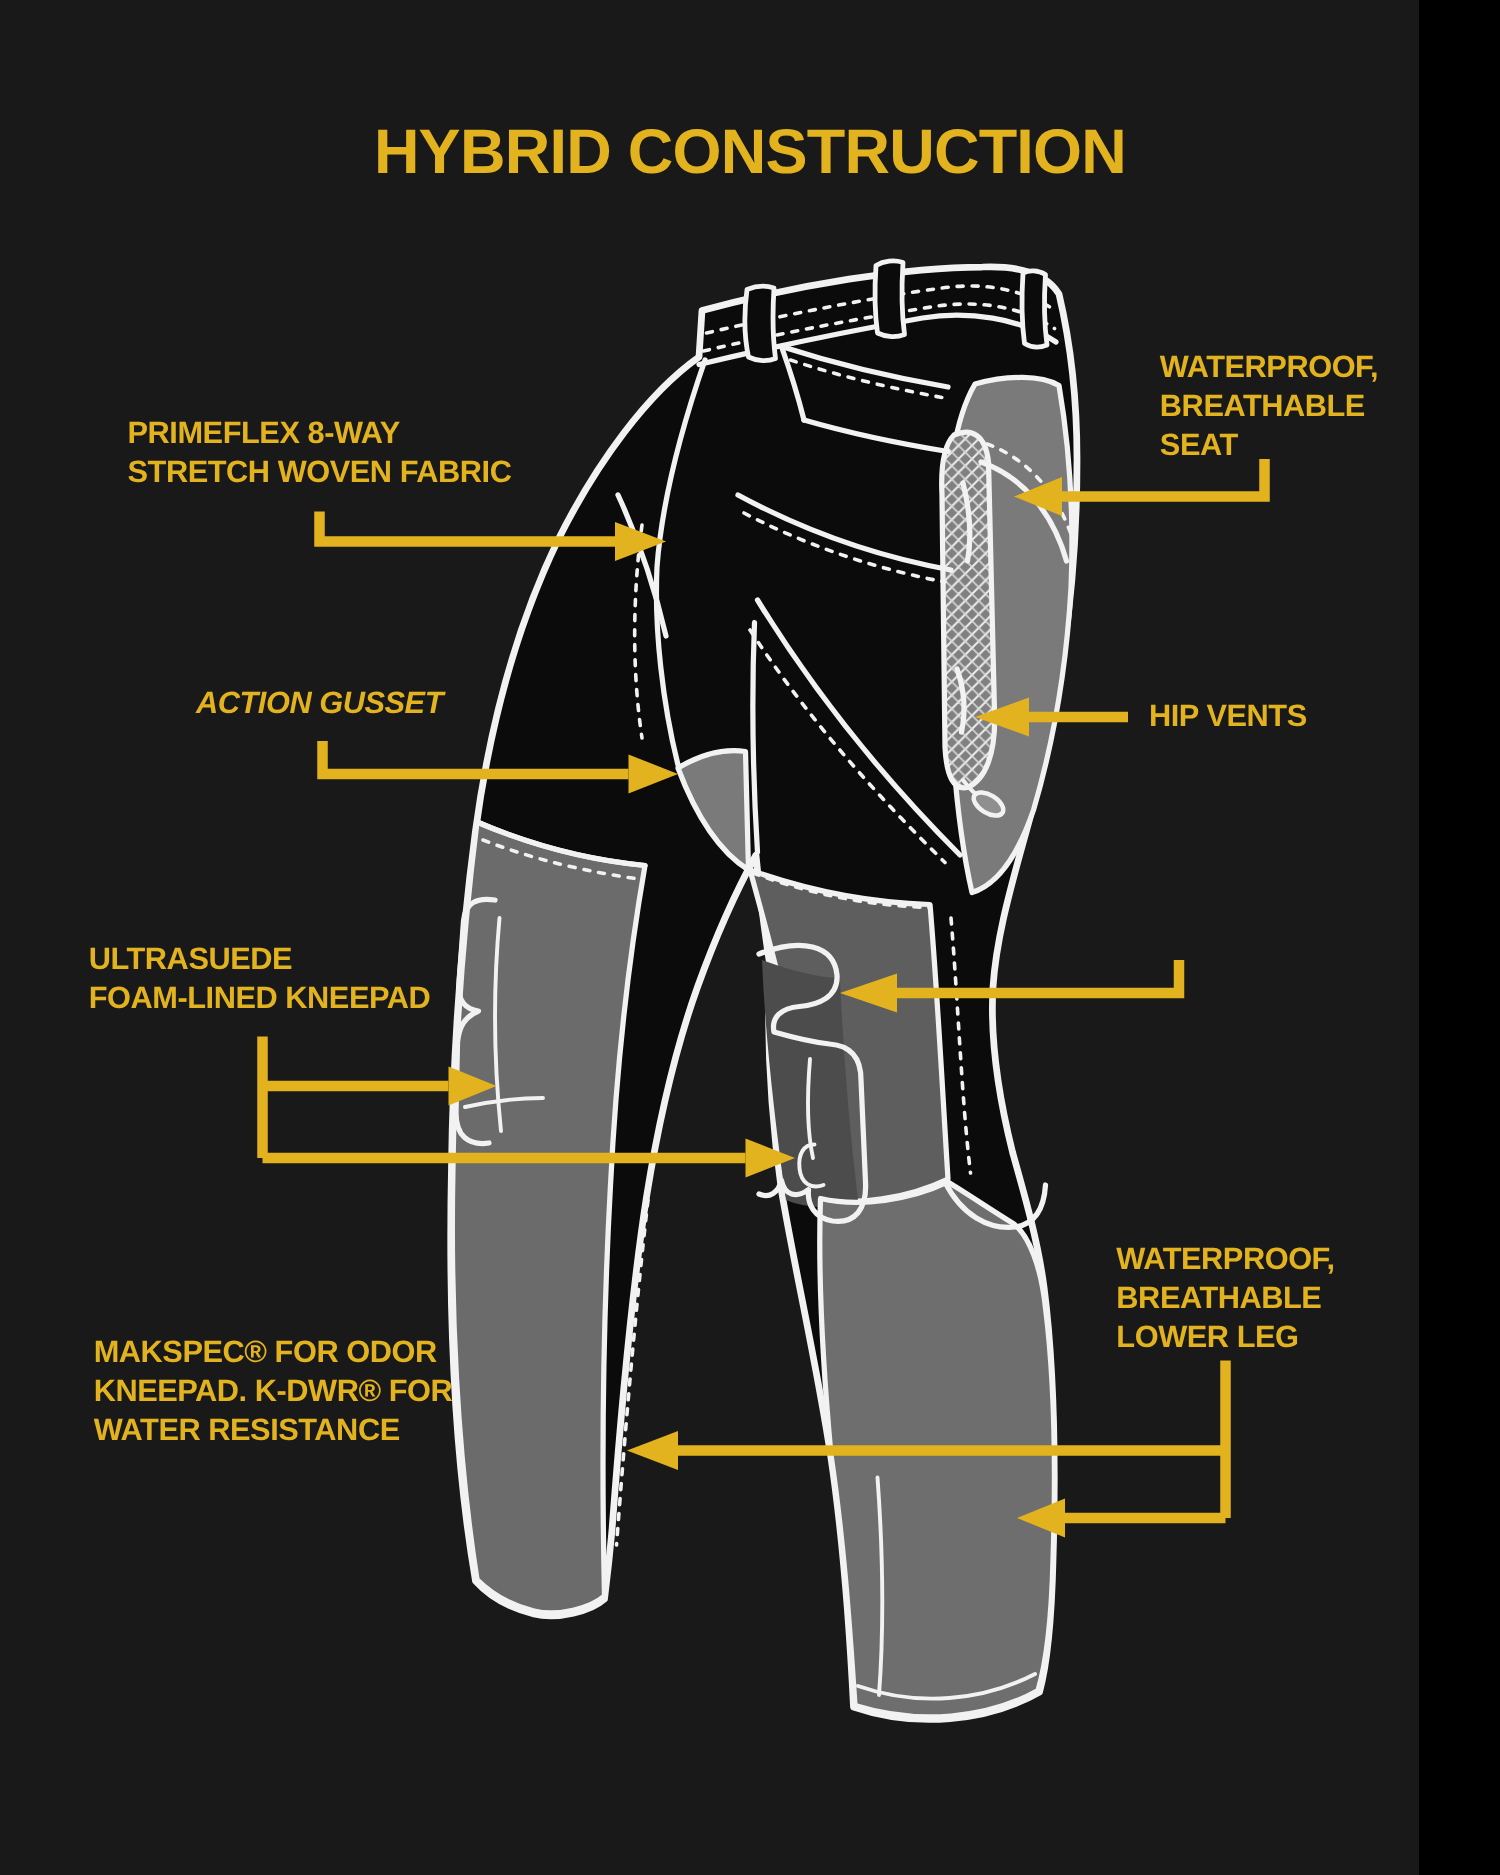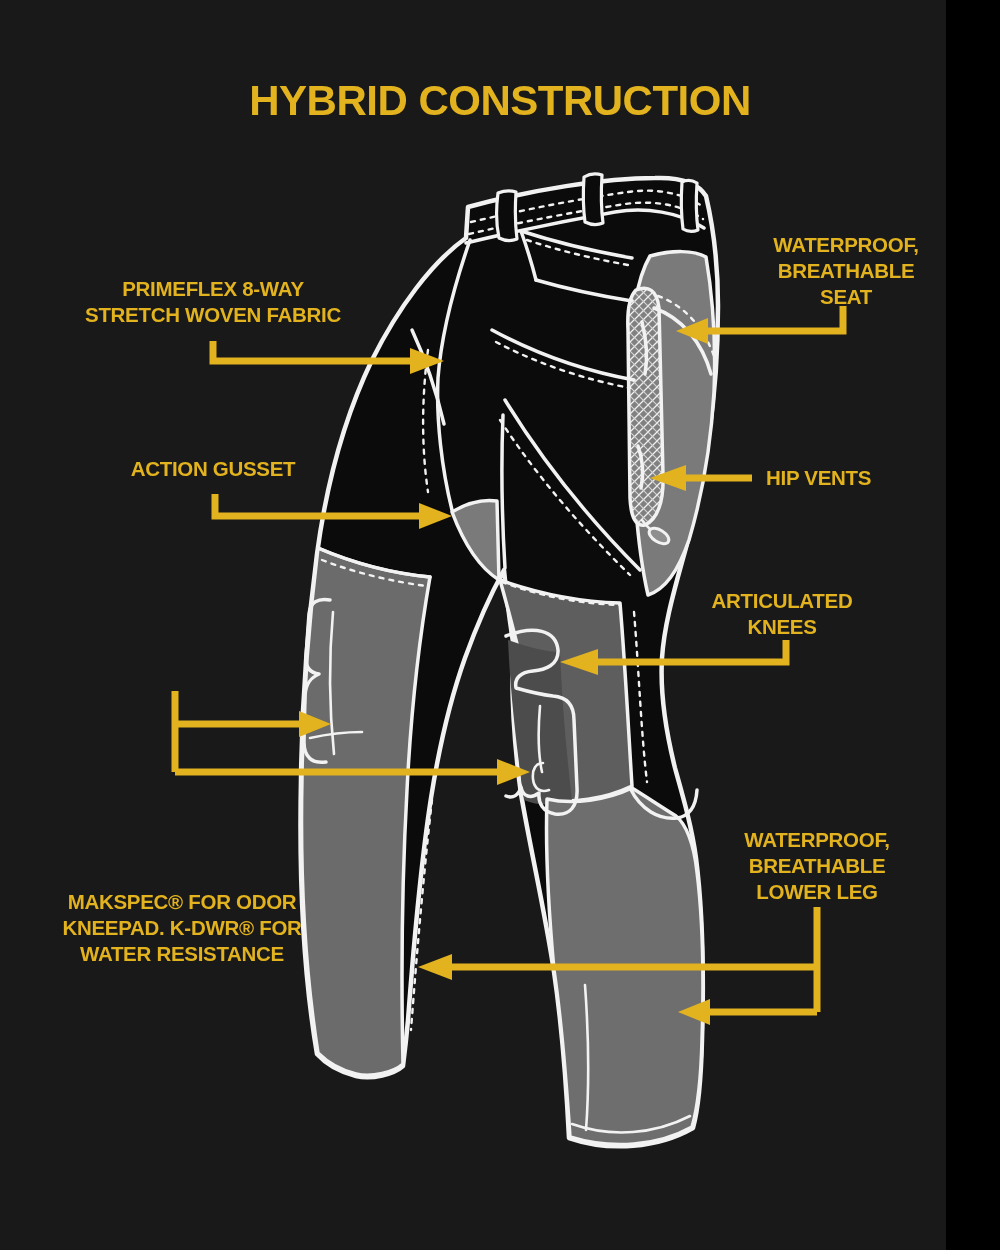--- a/index.html
+++ b/index.html
@@ -14,21 +14,21 @@
   .gry  { stroke:var(--line,#f2f2f2); stroke-width:3.5; stroke-linejoin:round; }
   .ln   { fill:none; stroke:var(--line,#f2f2f2); stroke-width:3.5; stroke-linecap:round; stroke-linejoin:round; }
   .ln2  { fill:none; stroke:var(--line,#f2f2f2); stroke-width:2.6; stroke-linecap:round; }
   .dsh  { fill:none; stroke:var(--line,#f2f2f2); stroke-width:2.4; stroke-dasharray:4 6; stroke-linecap:round; }
   .drk  { fill:var(--fabric,#0b0b0b); stroke:var(--line,#f2f2f2); stroke-width:3.2; stroke-linejoin:round; }
   .ar   { fill:none; stroke:var(--accent,#e2b31e); stroke-width:7; }
   .ah   { fill:var(--accent,#e2b31e); }
   .label {
     position:absolute; color:var(--accent,#e2b31e); font-weight:bold;
     font-size:20.5px; line-height:26px; letter-spacing:-0.3px;
-    text-align:center; white-space:pre-line; transform:translate(-50%,-50%);
+    white-space:pre-line; transform:translate(-50%,-50%);
   }
   .label.left-anchor { transform:translateY(-50%); text-align:left; }
   #title {
     position:absolute; left:500px; top:101px; transform:translate(-50%,-50%);
     color:var(--accent,#e2b31e); font-weight:bold; font-size:42px;
     letter-spacing:-0.5px; white-space:nowrap;
   }
 </style>
 </head>
 <body>
@@ -227,21 +227,22 @@
       <polygon class="ah" points="710,999 678,1012 710,1025"></polygon>
     </g>
   </svg>
 
   <div id="title">HYBRID CONSTRUCTION</div>
 
   <div class="label" style="left:213px; top:302px;">PRIMEFLEX 8-WAY
 STRETCH WOVEN FABRIC</div>
   <div class="label" style="left:846px; top:271px;">WATERPROOF,
 BREATHABLE SEAT</div>
-  <div class="label" style="left:213px; top:469px;">ACTION GUSSET</div>
+  <div class="label" style="left:213px; top:469px;font-style:italic;">ACTION GUSSET</div>
   <div class="label left-anchor" style="left:766px; top:478px;">HIP VENTS</div>
-  <div class="label" style="left:782px; top:614px;">ARTICULATED KNEES</div>
+  <div class="label" style="left:173px; top:653px;">ULTRASUEDE
+FOAM-LINED KNEEPAD</div>
   <div class="label" style="left:182px; top:928px;">MAKSPEC® FOR ODOR
 KNEEPAD. K-DWR® FOR
 WATER RESISTANCE</div>
   <div class="label" style="left:817px; top:866px;">WATERPROOF,
 BREATHABLE LOWER LEG</div>
 </div>
 
 </body></html>

